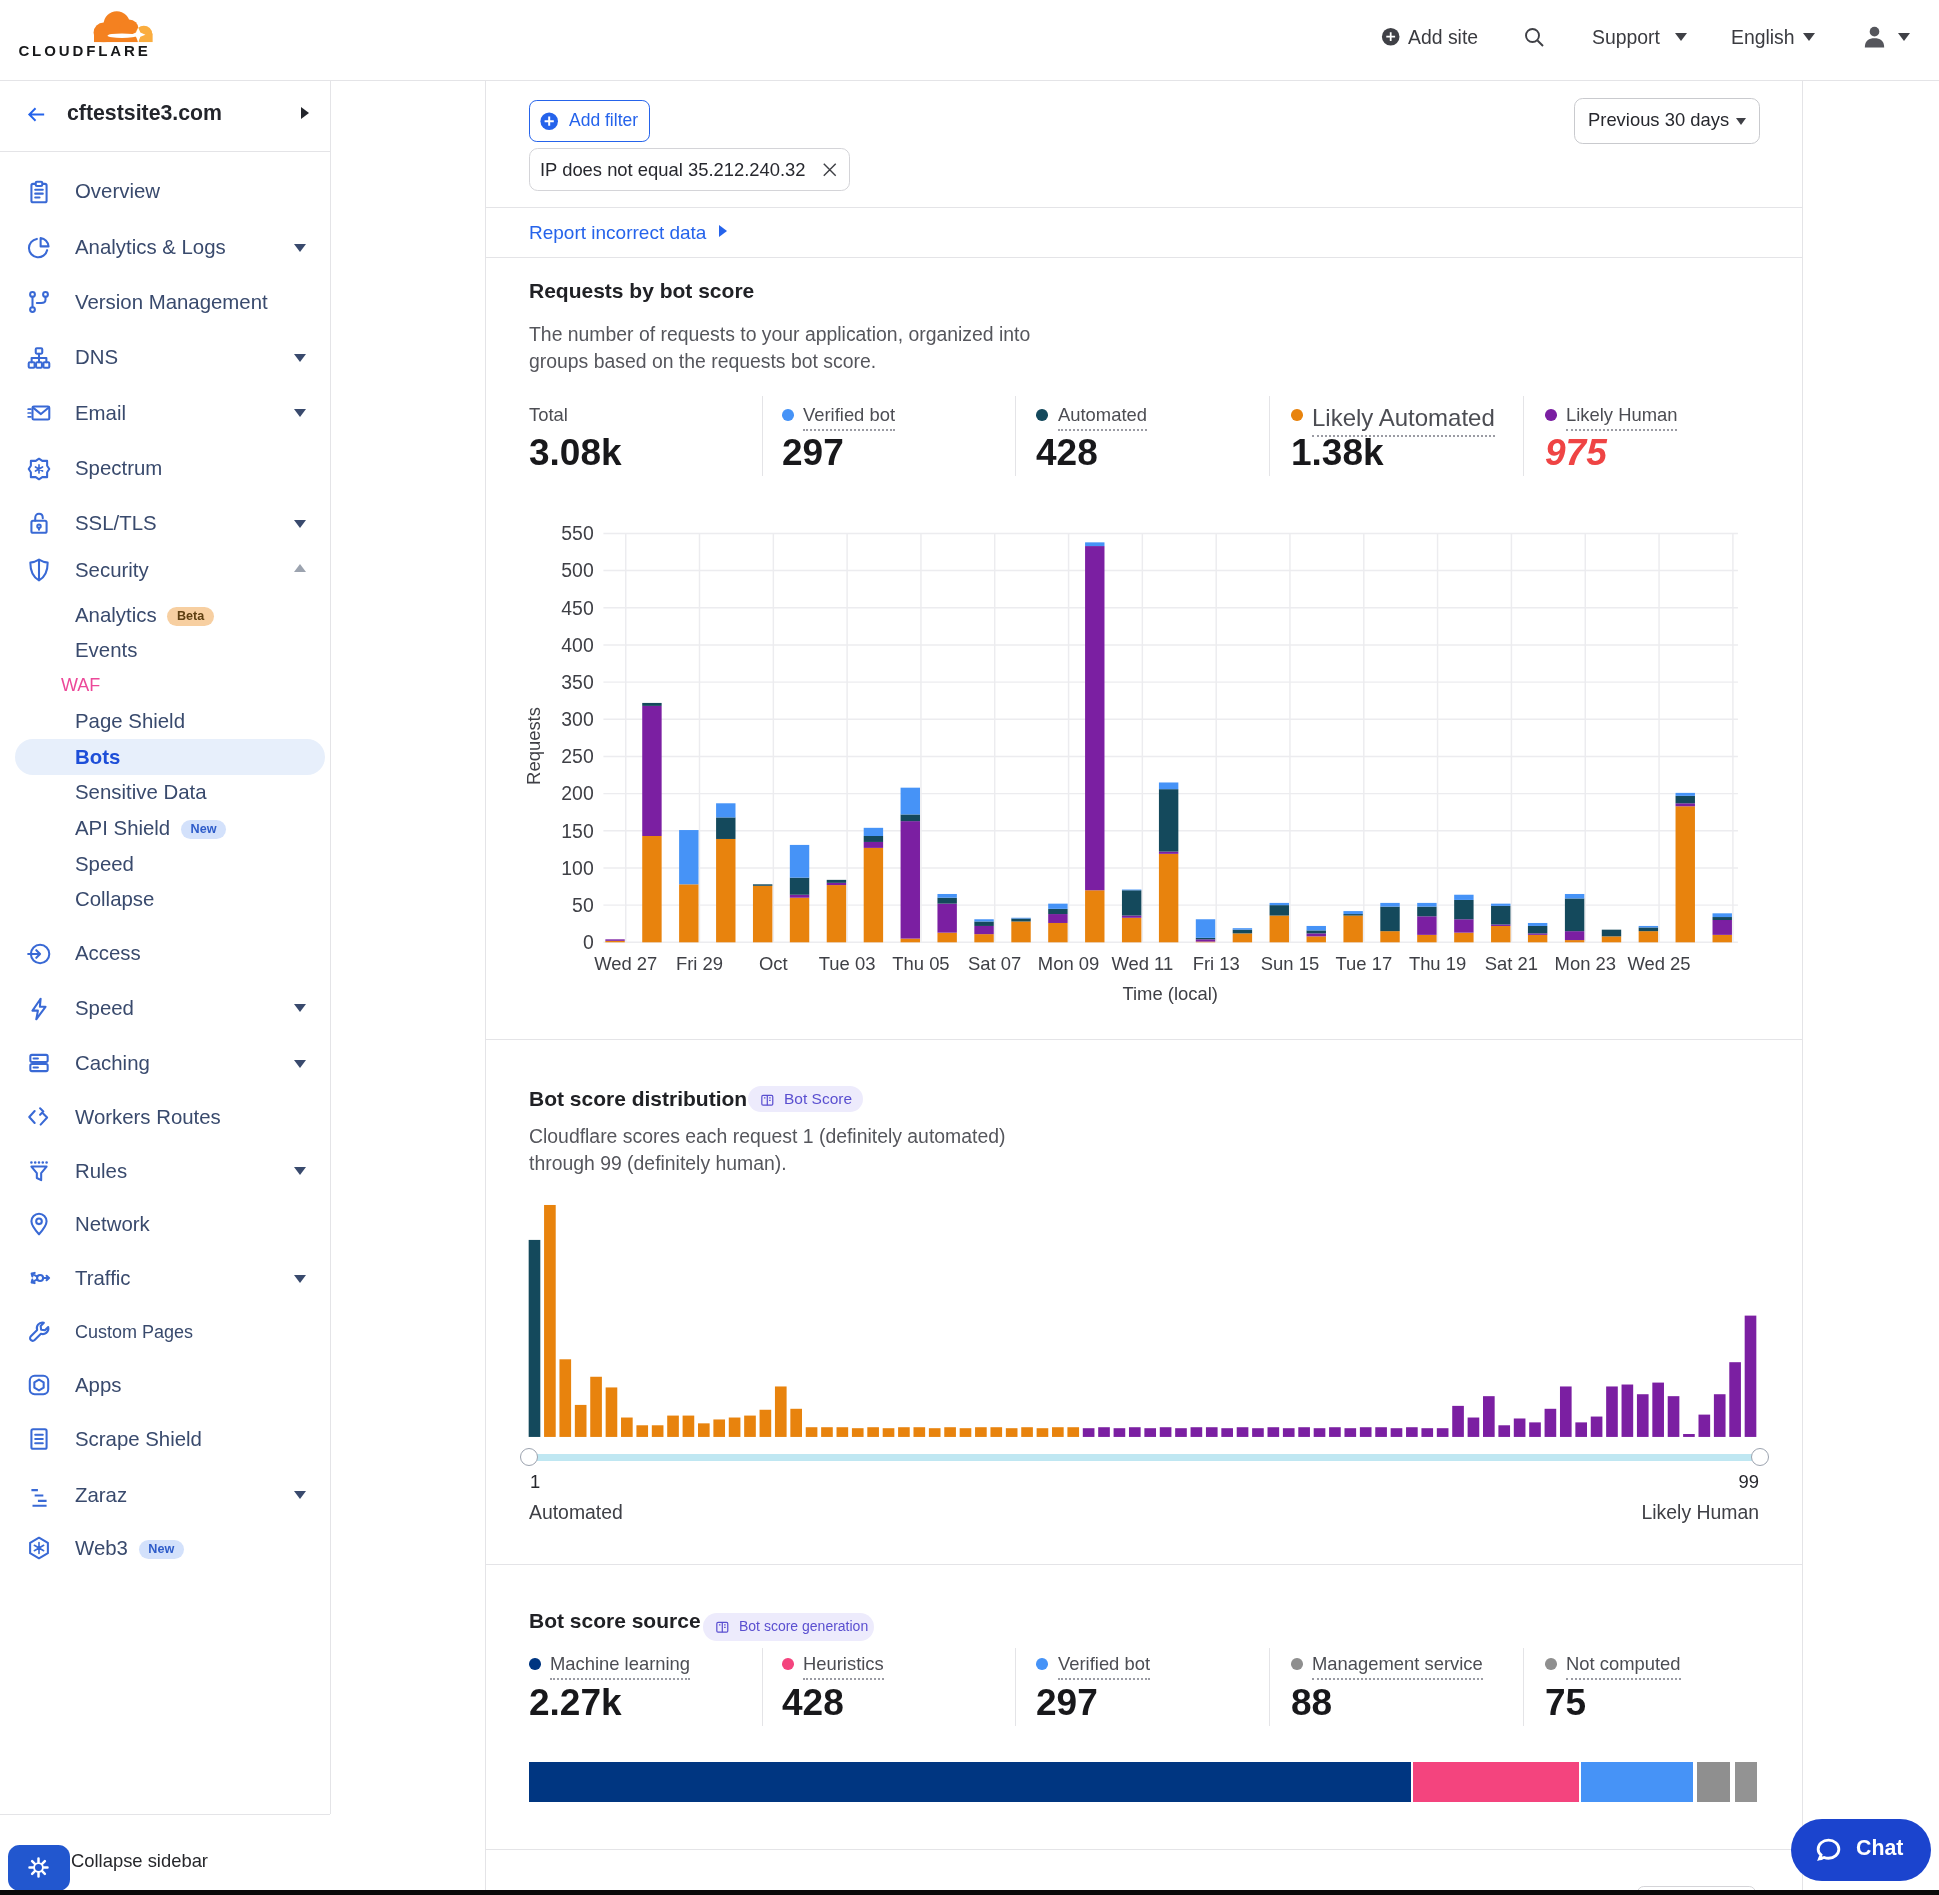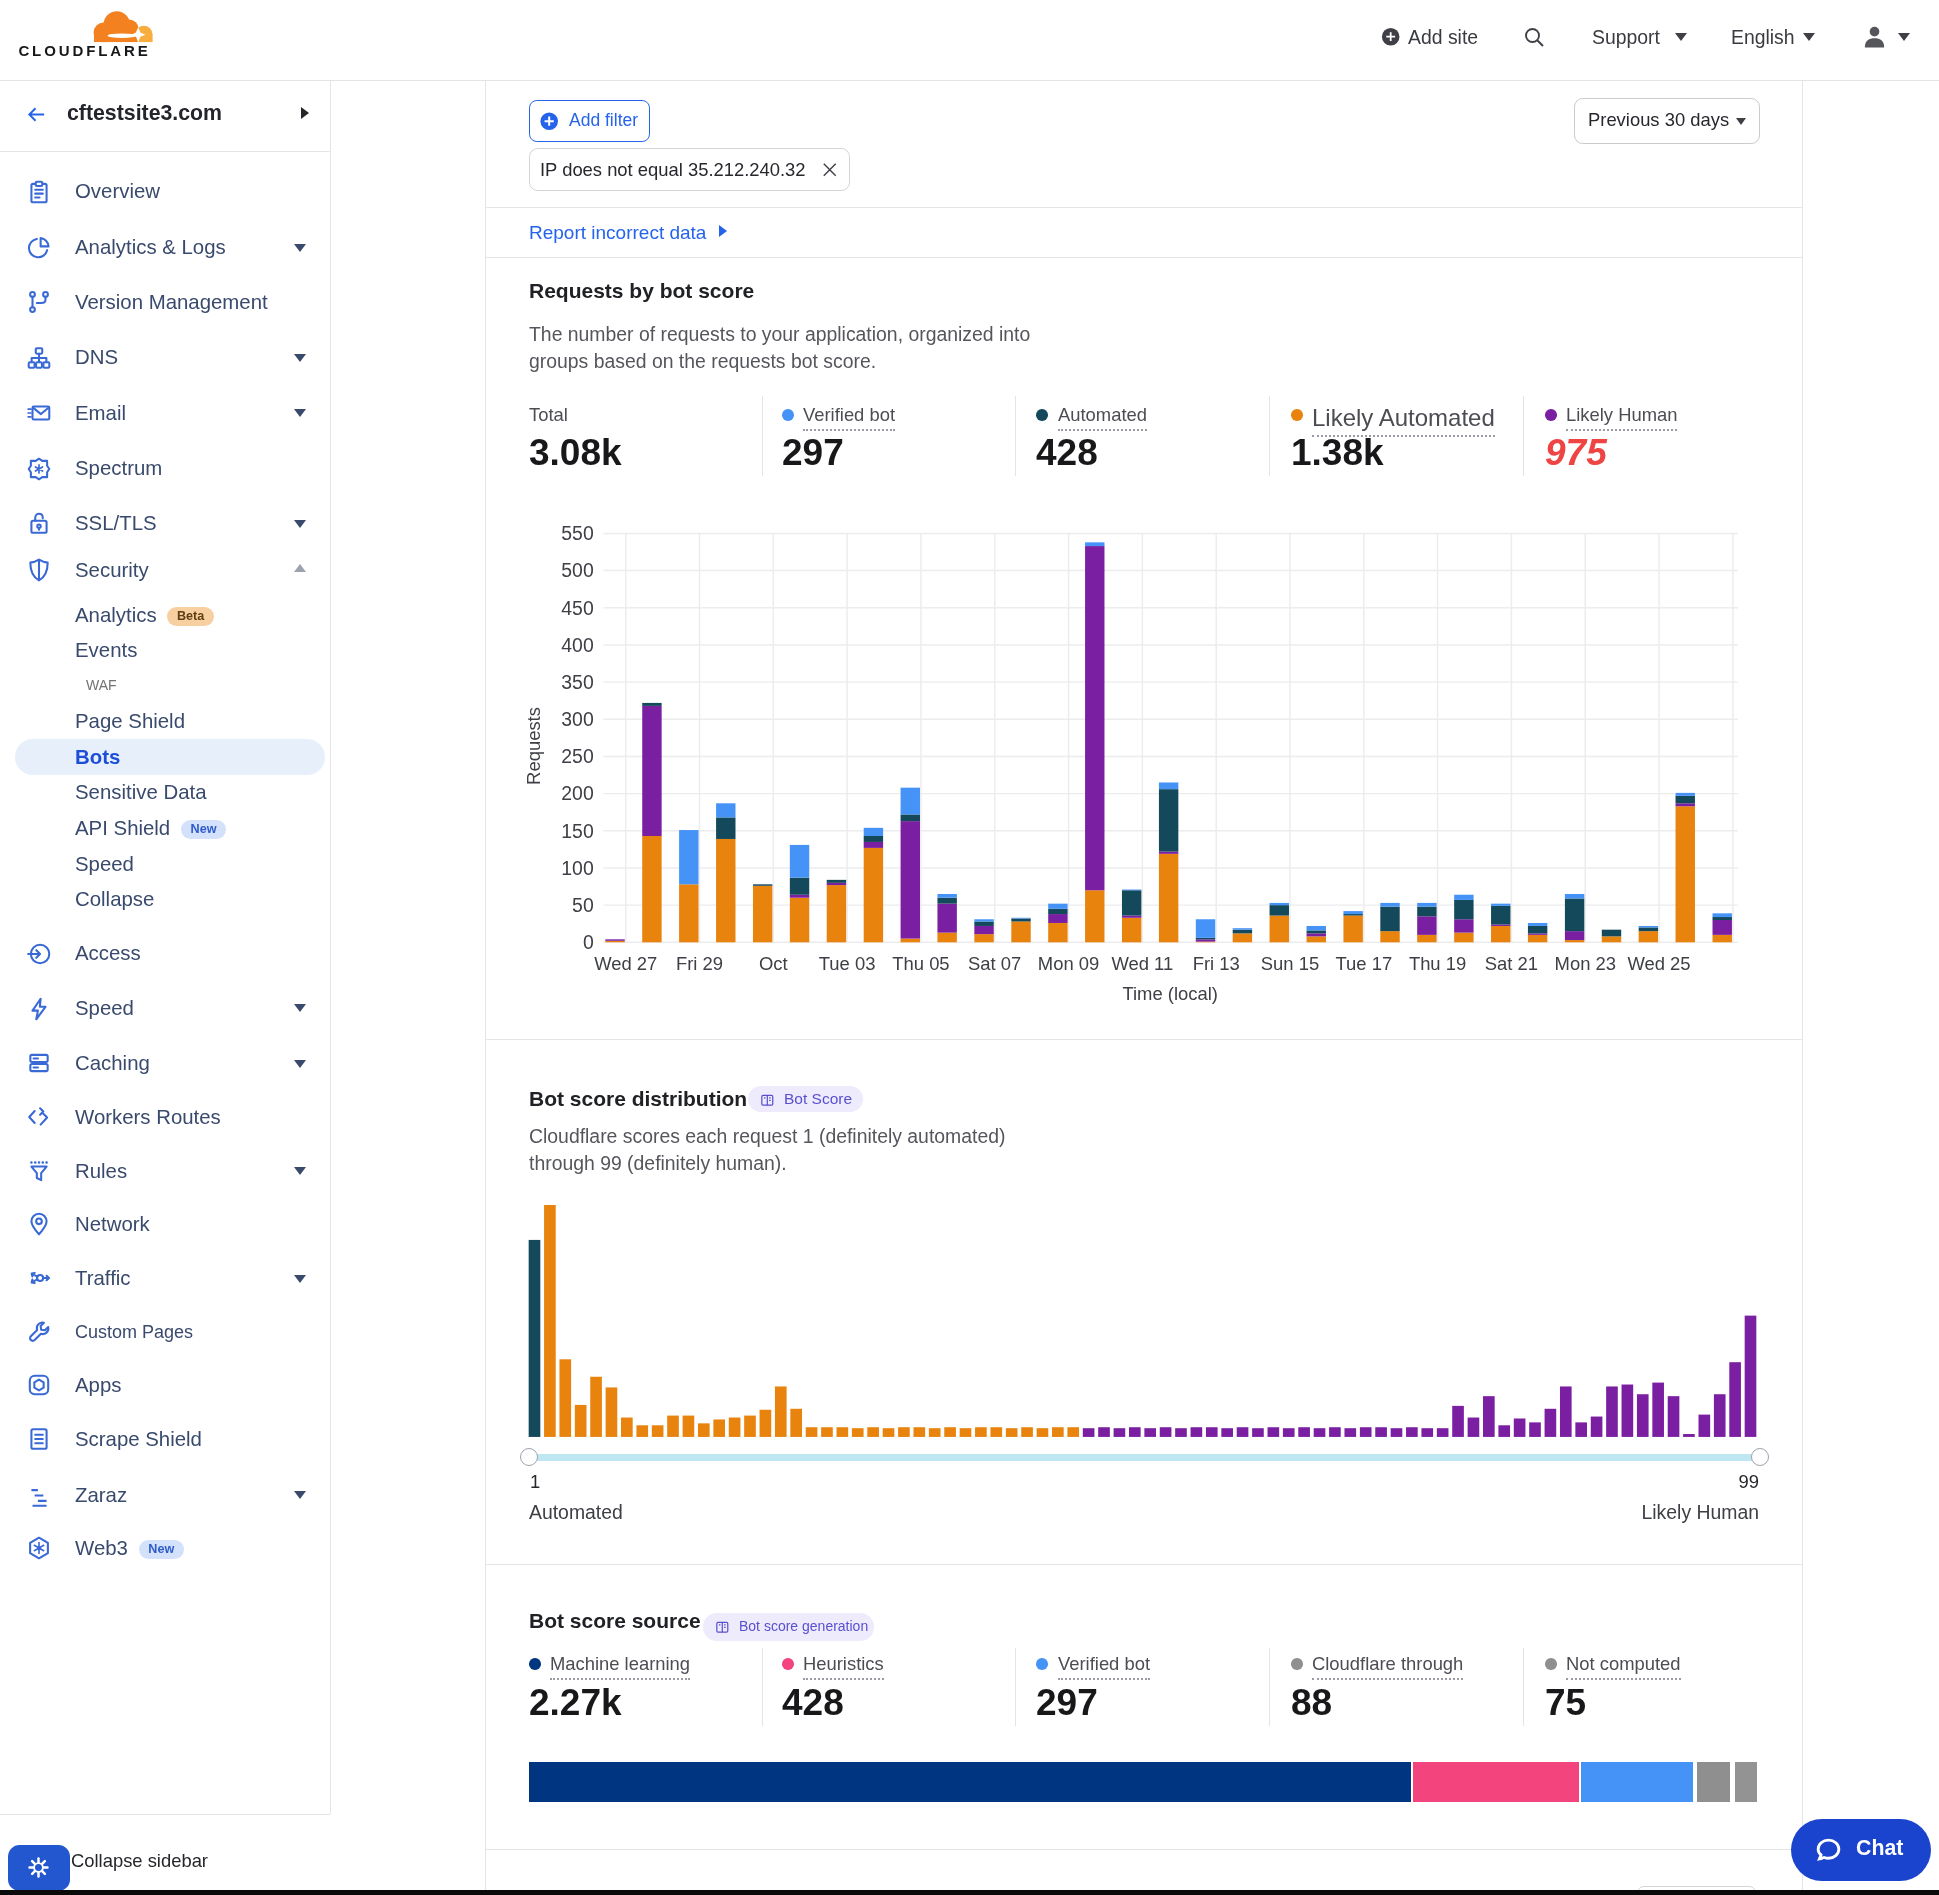--- a/index.html
+++ b/index.html
@@ -115,21 +115,21 @@
 <svg class="abs" style="left:26px;top:557px" width="26" height="26" viewBox="0 0 24 24">
     <g fill="none" stroke="#3969d5" stroke-width="1.9" stroke-linecap="round" stroke-linejoin="round">
       <path d="M12 2.5 C14.5 4 17.5 5 20 5.2 C20 12 17.5 18.5 12 21.5 C6.5 18.5 4 12 4 5.2 C6.5 5 9.5 4 12 2.5 Z"></path>
       <path d="M12 2.5 V21.5"></path>
     </g>
   </svg>
 <div class="abs" style="left:75px;top:559px;height:23px;line-height:23px;font-size:20.4px;font-weight:400;color:#394a6d;white-space:nowrap">Security</div>
 <div class="abs" style="left:294px;top:558px;width:0;height:0;border:6.8px solid transparent;border-bottom:8.7px solid #9ca3af"></div>
 <div class="abs" style="left:75px;top:604px;height:23px;line-height:23px;font-size:20.4px;font-weight:400;color:#394a6d;white-space:nowrap">Analytics<span class="badge" style="background:#f7cfa1;color:#5f4012">Beta</span></div>
 <div class="abs" style="left:75px;top:639px;height:23px;line-height:23px;font-size:20.4px;font-weight:400;color:#394a6d;white-space:nowrap">Events</div>
-<div class="abs" style="left:86px;top:674px;height:23px;line-height:23px;font-size:14px;font-weight:400;color:#737373;white-space:nowrap">WAF</div>
+<div class="abs" style="left:61px;top:674px;height:23px;line-height:23px;font-size:18px;font-weight:400;color:#ec4899;white-space:nowrap">WAF</div>
 <div class="abs" style="left:75px;top:710px;height:23px;line-height:23px;font-size:20.4px;font-weight:400;color:#394a6d;white-space:nowrap">Page Shield</div>
 <div class="abs" style="left:14.6px;top:739px;width:310px;height:36px;background:#e7effb;border-radius:18px"></div>
 <div class="abs" style="left:75px;top:746px;height:23px;line-height:23px;font-size:20.4px;font-weight:700;color:#1d4ed8;white-space:nowrap">Bots</div>
 <div class="abs" style="left:75px;top:781px;height:23px;line-height:23px;font-size:20.4px;font-weight:400;color:#394a6d;white-space:nowrap">Sensitive Data</div>
 <div class="abs" style="left:75px;top:817px;height:23px;line-height:23px;font-size:20.4px;font-weight:400;color:#394a6d;white-space:nowrap">API Shield<span class="badge" style="background:#d3e1fb;color:#2e5cc9">New</span></div>
 <div class="abs" style="left:75px;top:853px;height:23px;line-height:23px;font-size:20.4px;font-weight:400;color:#394a6d;white-space:nowrap">Speed</div>
 <div class="abs" style="left:75px;top:888px;height:23px;line-height:23px;font-size:20.4px;font-weight:400;color:#394a6d;white-space:nowrap">Collapse</div>
 <svg class="abs" style="left:26px;top:941px" width="26" height="26" viewBox="0 0 24 24">
     <g fill="none" stroke="#3969d5" stroke-width="1.9" stroke-linecap="round" stroke-linejoin="round">
       <circle cx="13" cy="12" r="8.5"></circle>
@@ -540,21 +540,21 @@
 <div style="position:absolute;left:529px;top:1658px;width:11.6px;height:11.6px;border-radius:5.8px;background:#003681"></div>
 <div style="position:absolute;left:550px;top:1655px;font-size:18.4px;line-height:1;color:#4c4d53;font-weight:400;white-space:nowrap;border-bottom:2.9px dotted #9a9ba3;padding-bottom:4.9px;">Machine learning</div>
 <div style="position:absolute;left:529px;top:1684px;font-size:37px;line-height:1;color:#18181b;font-weight:700;white-space:nowrap;">2.27k</div>
 <div style="position:absolute;left:782px;top:1658px;width:11.6px;height:11.6px;border-radius:5.8px;background:#f4447e"></div>
 <div style="position:absolute;left:803px;top:1655px;font-size:18.4px;line-height:1;color:#4c4d53;font-weight:400;white-space:nowrap;border-bottom:2.9px dotted #9a9ba3;padding-bottom:4.9px;">Heuristics</div>
 <div style="position:absolute;left:782px;top:1684px;font-size:37px;line-height:1;color:#18181b;font-weight:700;white-space:nowrap;">428</div>
 <div style="position:absolute;left:1036px;top:1658px;width:11.6px;height:11.6px;border-radius:5.8px;background:#4693f7"></div>
 <div style="position:absolute;left:1058px;top:1655px;font-size:18.4px;line-height:1;color:#4c4d53;font-weight:400;white-space:nowrap;border-bottom:2.9px dotted #9a9ba3;padding-bottom:4.9px;">Verified bot</div>
 <div style="position:absolute;left:1036px;top:1684px;font-size:37px;line-height:1;color:#18181b;font-weight:700;white-space:nowrap;">297</div>
 <div style="position:absolute;left:1291px;top:1658px;width:11.6px;height:11.6px;border-radius:5.8px;background:#8f8f8f"></div>
-<div style="position:absolute;left:1312px;top:1655px;font-size:18.4px;line-height:1;color:#4c4d53;font-weight:400;white-space:nowrap;border-bottom:2.9px dotted #9a9ba3;padding-bottom:4.9px;">Cloudflare through</div>
+<div style="position:absolute;left:1312px;top:1655px;font-size:18.4px;line-height:1;color:#4c4d53;font-weight:400;white-space:nowrap;border-bottom:2.9px dotted #9a9ba3;padding-bottom:4.9px;">Management service</div>
 <div style="position:absolute;left:1291px;top:1684px;font-size:37px;line-height:1;color:#18181b;font-weight:700;white-space:nowrap;">88</div>
 <div style="position:absolute;left:1545px;top:1658px;width:11.6px;height:11.6px;border-radius:5.8px;background:#8f8f8f"></div>
 <div style="position:absolute;left:1566px;top:1655px;font-size:18.4px;line-height:1;color:#4c4d53;font-weight:400;white-space:nowrap;border-bottom:2.9px dotted #9a9ba3;padding-bottom:4.9px;">Not computed</div>
 <div style="position:absolute;left:1545px;top:1684px;font-size:37px;line-height:1;color:#18181b;font-weight:700;white-space:nowrap;">75</div>
 <div class="vline" style="left:762px;top:1648px;height:78px"></div>
 <div class="vline" style="left:1015px;top:1648px;height:78px"></div>
 <div class="vline" style="left:1269px;top:1648px;height:78px"></div>
 <div class="vline" style="left:1523px;top:1648px;height:78px"></div>
 <div class="abs" style="left:529px;top:1762px;width:882px;height:40px;background:#003681"></div>
 <div class="abs" style="left:1413px;top:1762px;width:166px;height:40px;background:#f4447e"></div>

